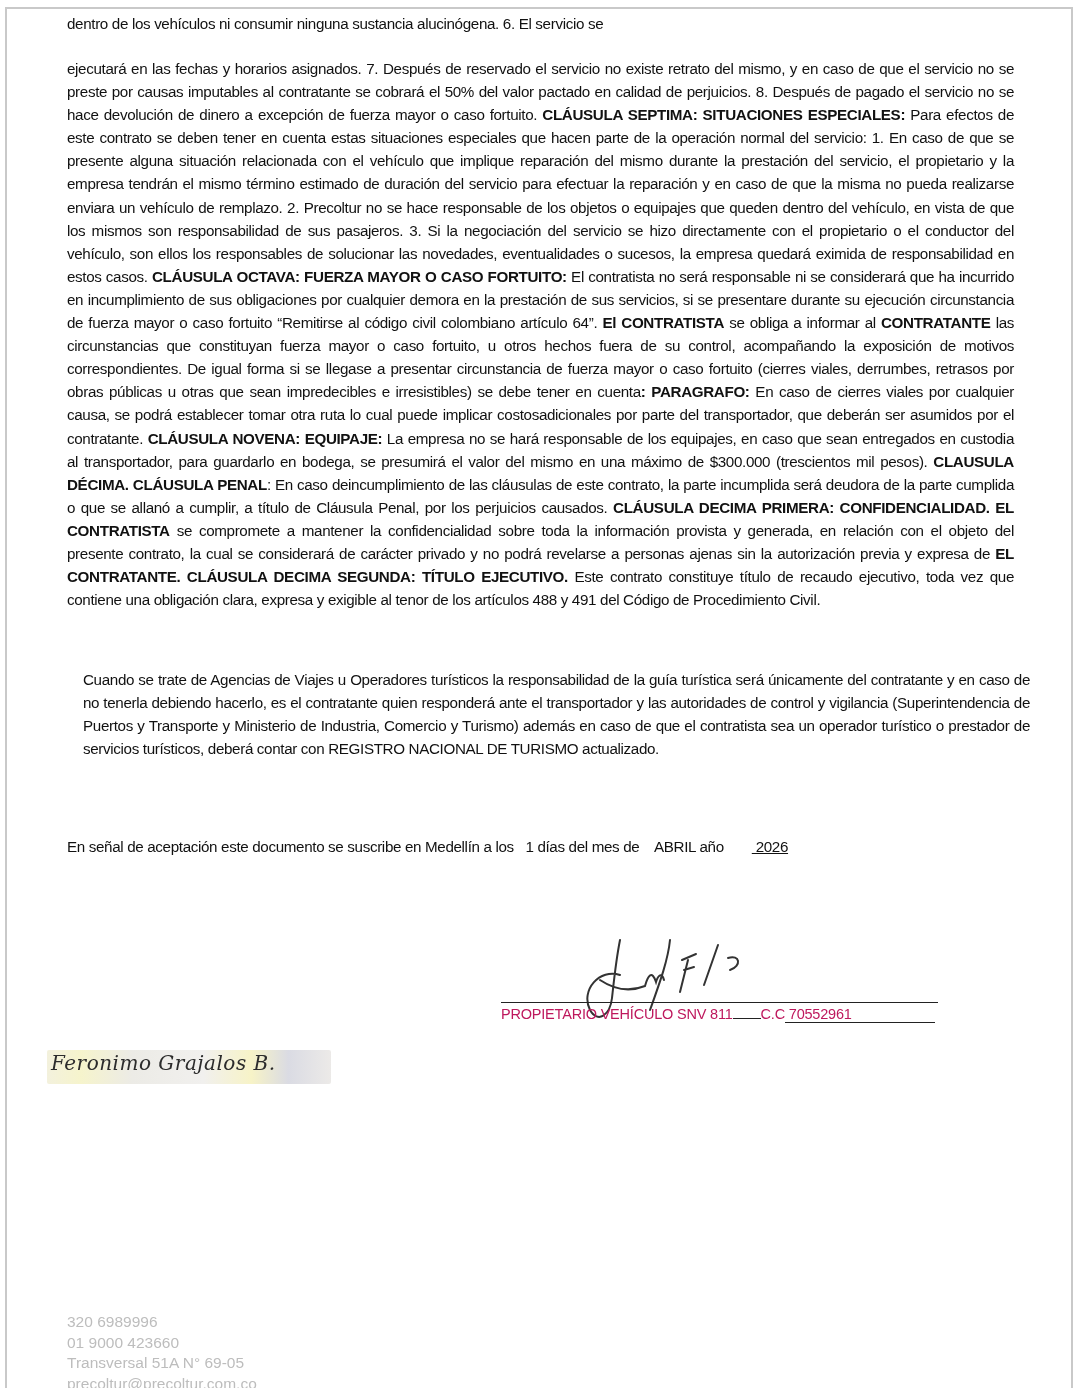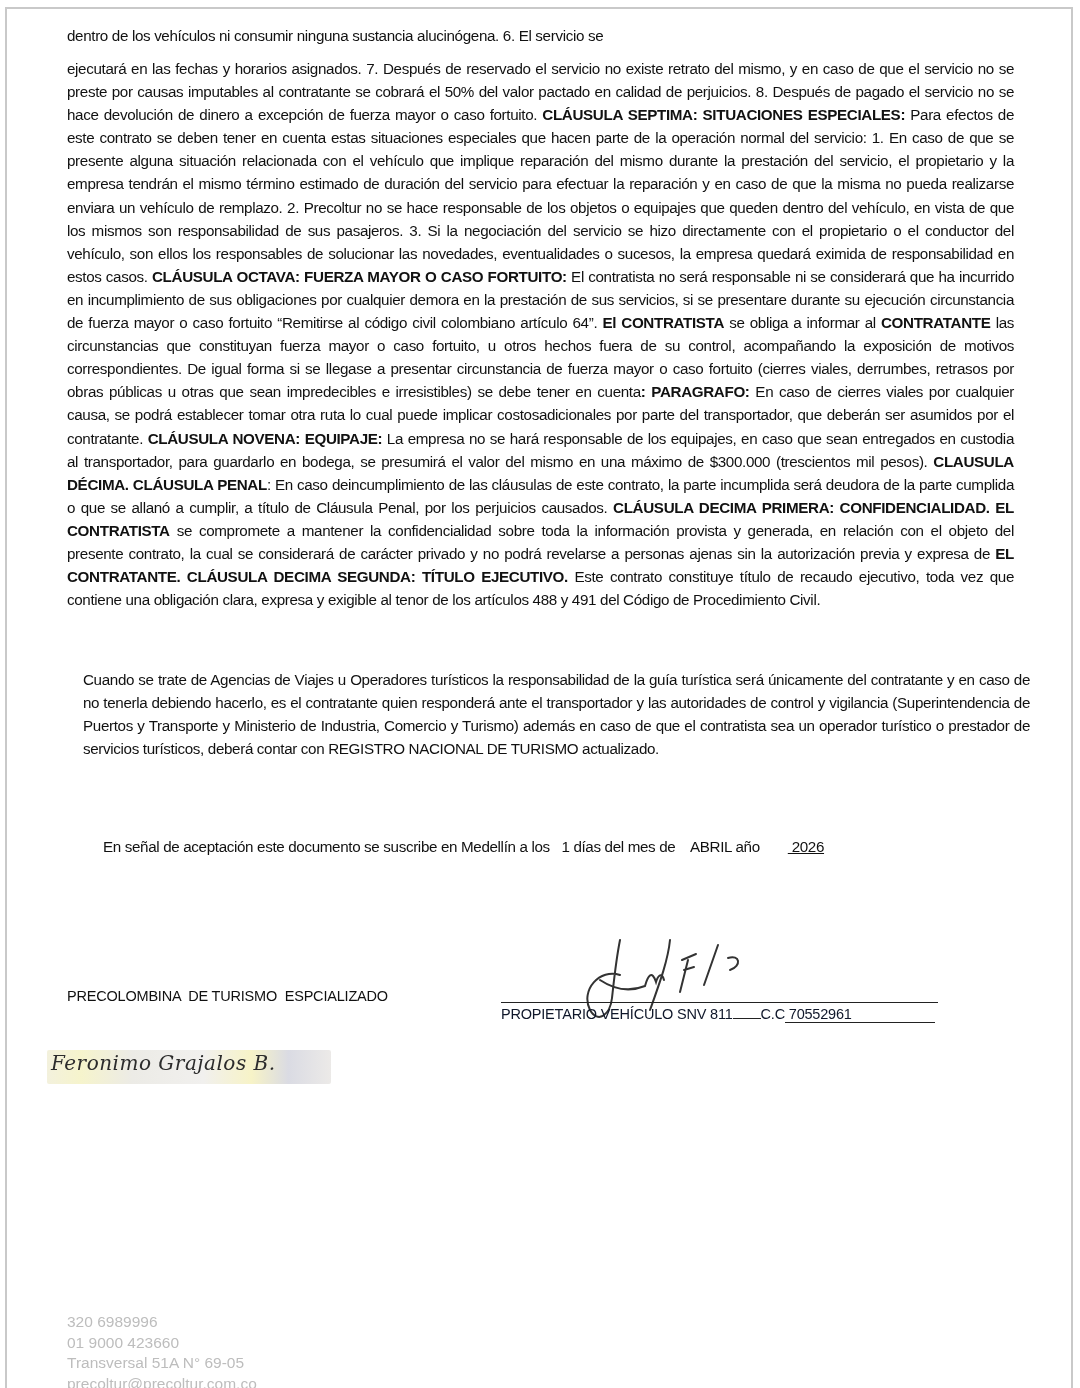--- a/index.html
+++ b/index.html
@@ -9,34 +9,34 @@
       border-top: 2px solid #c9c9c9; border-left: 2px solid #c9c9c9; border-right: 2px solid #c9c9c9;
       background: #fff; box-sizing: border-box;
     }
     .text {
       position: absolute; left: 67px; width: 947px;
       font-family: "Liberation Sans Narrow", "Liberation Sans", sans-serif;
       font-size: 15.2px; color: #111; letter-spacing: -0.35px;
     }
     .para { text-align: justify; line-height: 23.1px; margin: 0; }
     .para b { font-weight: bold; }
-    #p-first { top: 24px; }
+    #p-first { top: 12px; }
     #p-main { top: 57px; }
     #p-agencias { top: 668px; margin-left: 16px; }
     #p-senal { top: 835px; }
     .ul { text-decoration: underline; }
     .sig-left {
       position: absolute; left: 67px; top: 985px;
       font-family: "Liberation Sans", sans-serif; font-size: 14.5px; color: #111; line-height: 23px;
       letter-spacing: -0.2px;
     }
     .sig-right {
       position: absolute; left: 501px; top: 1002px; width: 437px;
       border-top: 1px solid #222;
-      font-family: "Liberation Sans", sans-serif; font-size: 14.5px; color: #0f172a; line-height: 23px;
+      font-family: "Liberation Sans", sans-serif; font-size: 14.5px; color: #be185d; line-height: 23px;
       letter-spacing: -0.2px;
     }
     .sig-right .blank { display: inline-block; width: 28px; border-bottom: 1px solid #222; height: 14px; vertical-align: baseline; }
     .sig-right .ccval { display: inline-block; width: 150px; border-bottom: 1px solid #222; line-height: 16px; }
     .handsig { position: absolute; left: 570px; top: 920px; width: 180px; height: 105px; }
     .stamp {
       position: absolute; left: 47px; top: 1050px; width: 284px; height: 34px;
       background: linear-gradient(90deg, #f3f1dd 0%, #f6f4cc 12%, #ecebe6 30%, #f1f0ee 55%, #f7f3c7 72%, #dadbe3 85%, #eceae8 100%);
       border-radius: 2px;
     }
@@ -55,36 +55,35 @@
 
 <div class="page"></div>
 
 <p class="text para" id="p-first" style="text-align:left;">dentro de los vehículos ni consumir ninguna sustancia alucinógena. 6. El servicio se</p>
 
 <p class="text para" id="p-main"><span>ejecutará en las fechas y horarios asignados.  7. Después de reservado el servicio no existe retrato del mismo, y en caso de que el servicio no se preste por causas imputables al contratante se cobrará el 50% del valor pactado en calidad de perjuicios. 8. Después de pagado el servicio no se hace devolución de dinero a excepción de fuerza mayor o caso fortuito. </span><b>CLÁUSULA SEPTIMA: SITUACIONES ESPECIALES:</b><span> Para efectos de este contrato se deben tener en cuenta estas situaciones especiales que hacen parte de la operación normal del servicio: 1. En caso de que se presente alguna situación relacionada con el vehículo que implique reparación del mismo durante la prestación del servicio, el propietario y la empresa tendrán el mismo término estimado de duración del servicio para efectuar la reparación y en caso de que la misma no pueda realizarse enviara un vehículo de remplazo. 2. Precoltur no se hace responsable de los objetos o equipajes que queden dentro del vehículo, en vista de que los mismos son responsabilidad de sus pasajeros. 3. Si la negociación del servicio se hizo directamente con el propietario o el conductor del vehículo, son ellos los responsables de solucionar las novedades, eventualidades o sucesos, la empresa quedará eximida de responsabilidad en estos casos. </span><b>CLÁUSULA OCTAVA: FUERZA MAYOR O CASO FORTUITO:</b><span> El contratista no será responsable ni se considerará que ha incurrido en incumplimiento de sus obligaciones por cualquier demora en la prestación de sus servicios, si se presentare durante su ejecución circunstancia de fuerza mayor o caso fortuito “Remitirse  al código civil colombiano artículo 64”. </span><b>El CONTRATISTA</b><span> se obliga a informar al </span><b>CONTRATANTE</b><span> las circunstancias que constituyan fuerza mayor o caso fortuito, u otros hechos fuera de su control, acompañando la exposición de motivos correspondientes. De igual forma si se llegase a presentar circunstancia de fuerza mayor o caso fortuito (cierres viales, derrumbes, retrasos por obras públicas u otras que sean impredecibles e irresistibles) se debe tener en cuenta</span><b>: PARAGRAFO:</b><span> En caso de cierres viales por cualquier causa, se podrá establecer tomar otra ruta lo cual puede implicar costosadicionales por parte del transportador, que deberán ser asumidos por el contratante. </span><b>CLÁUSULA NOVENA: EQUIPAJE:</b><span> La empresa no se hará responsable de los equipajes, en caso que sean entregados en custodia al transportador, para guardarlo en bodega, se presumirá el valor del mismo en una máximo de $300.000 (trescientos mil pesos). </span><b>CLAUSULA DÉCIMA. CLÁUSULA PENAL</b><span>: En caso deincumplimiento de las cláusulas de este contrato, la parte incumplida será deudora de la parte cumplida o que se allanó a cumplir, a título de Cláusula Penal, por los perjuicios causados. </span><b>CLÁUSULA DECIMA PRIMERA: CONFIDENCIALIDAD. EL CONTRATISTA</b><span> se compromete a mantener la confidencialidad sobre toda la información provista y generada, en relación con el objeto del presente contrato, la cual se considerará de carácter privado y no podrá revelarse a personas ajenas sin la autorización previa y expresa de </span><b>EL CONTRATANTE. CLÁUSULA DECIMA SEGUNDA: TÍTULO EJECUTIVO.</b><span> Este contrato constituye título de recaudo ejecutivo, toda vez que contiene una obligación clara, expresa y exigible al tenor de los artículos 488 y 491 del Código de Procedimiento Civil.</span></p>
 
 <p class="text para" id="p-agencias">Cuando se trate de Agencias de Viajes u Operadores turísticos la responsabilidad de la guía turística será únicamente del contratante y en caso de no tenerla debiendo hacerlo, es el contratante quien responderá ante el transportador y las autoridades de control y vigilancia (Superintendencia de Puertos y Transporte y Ministerio de Industria, Comercio y Turismo) además en caso de que el contratista sea un operador turístico o prestador de servicios turísticos, deberá contar con REGISTRO NACIONAL DE TURISMO actualizado.</p>
 
 <p class="text para" id="p-senal" style="text-align:left;">
-  <span style="white-space:pre;margin-left:36px;">En señal de aceptación este documento se suscribe en Medellín a los   </span><span>1</span><span style="white-space:pre;"> días del mes de    </span><span>ABRIL</span><span> año</span><span class="ul" style="white-space:pre;margin-left:28px;"> 2026</span>
+  <span style="white-space:pre;">En señal de aceptación este documento se suscribe en Medellín a los   </span><span>1</span><span style="white-space:pre;"> días del mes de    </span><span>ABRIL</span><span> año</span><span class="ul" style="white-space:pre;margin-left:28px;"> 2026</span>
 </p>
 
 <svg class="handsig" viewBox="0 0 180 105">
   <g fill="none" stroke="#333" stroke-width="2" stroke-linecap="round">
     <path d="M50 55 C30 48, 10 70, 20 90 C28 104, 40 95, 42 78 C44 60, 46 40, 50 20"></path>
     <path d="M30 60 C45 70, 60 72, 75 66 C78 55, 82 50, 86 62 C88 55, 92 52, 94 60"></path>
     <path d="M100 20 C98 40, 90 62, 80 90"></path>
     <path d="M112 40 L126 34 M114 50 L124 47 M118 40 L110 72"></path>
     <path d="M148 25 L134 65"></path>
     <path d="M158 38 C170 34, 172 46, 160 50"></path>
   </g>
 </svg>
 
 <div class="sig-left">
-  <div style="white-space:pre;">PRECOLOMBINA  DE TURISMO  ESPCIALIZADO</div>
 </div>
 
 <div class="sig-right">
   <span>PROPIETARIO VEHÍCULO SNV 811</span><span class="blank"></span><span>C.C</span><span class="ccval" style="white-space:pre;"> 70552961</span>
 </div>
 
 <div class="stamp">
   <span class="stamp-text">Feronimo  Grajalos  B.</span>
 </div>
 

